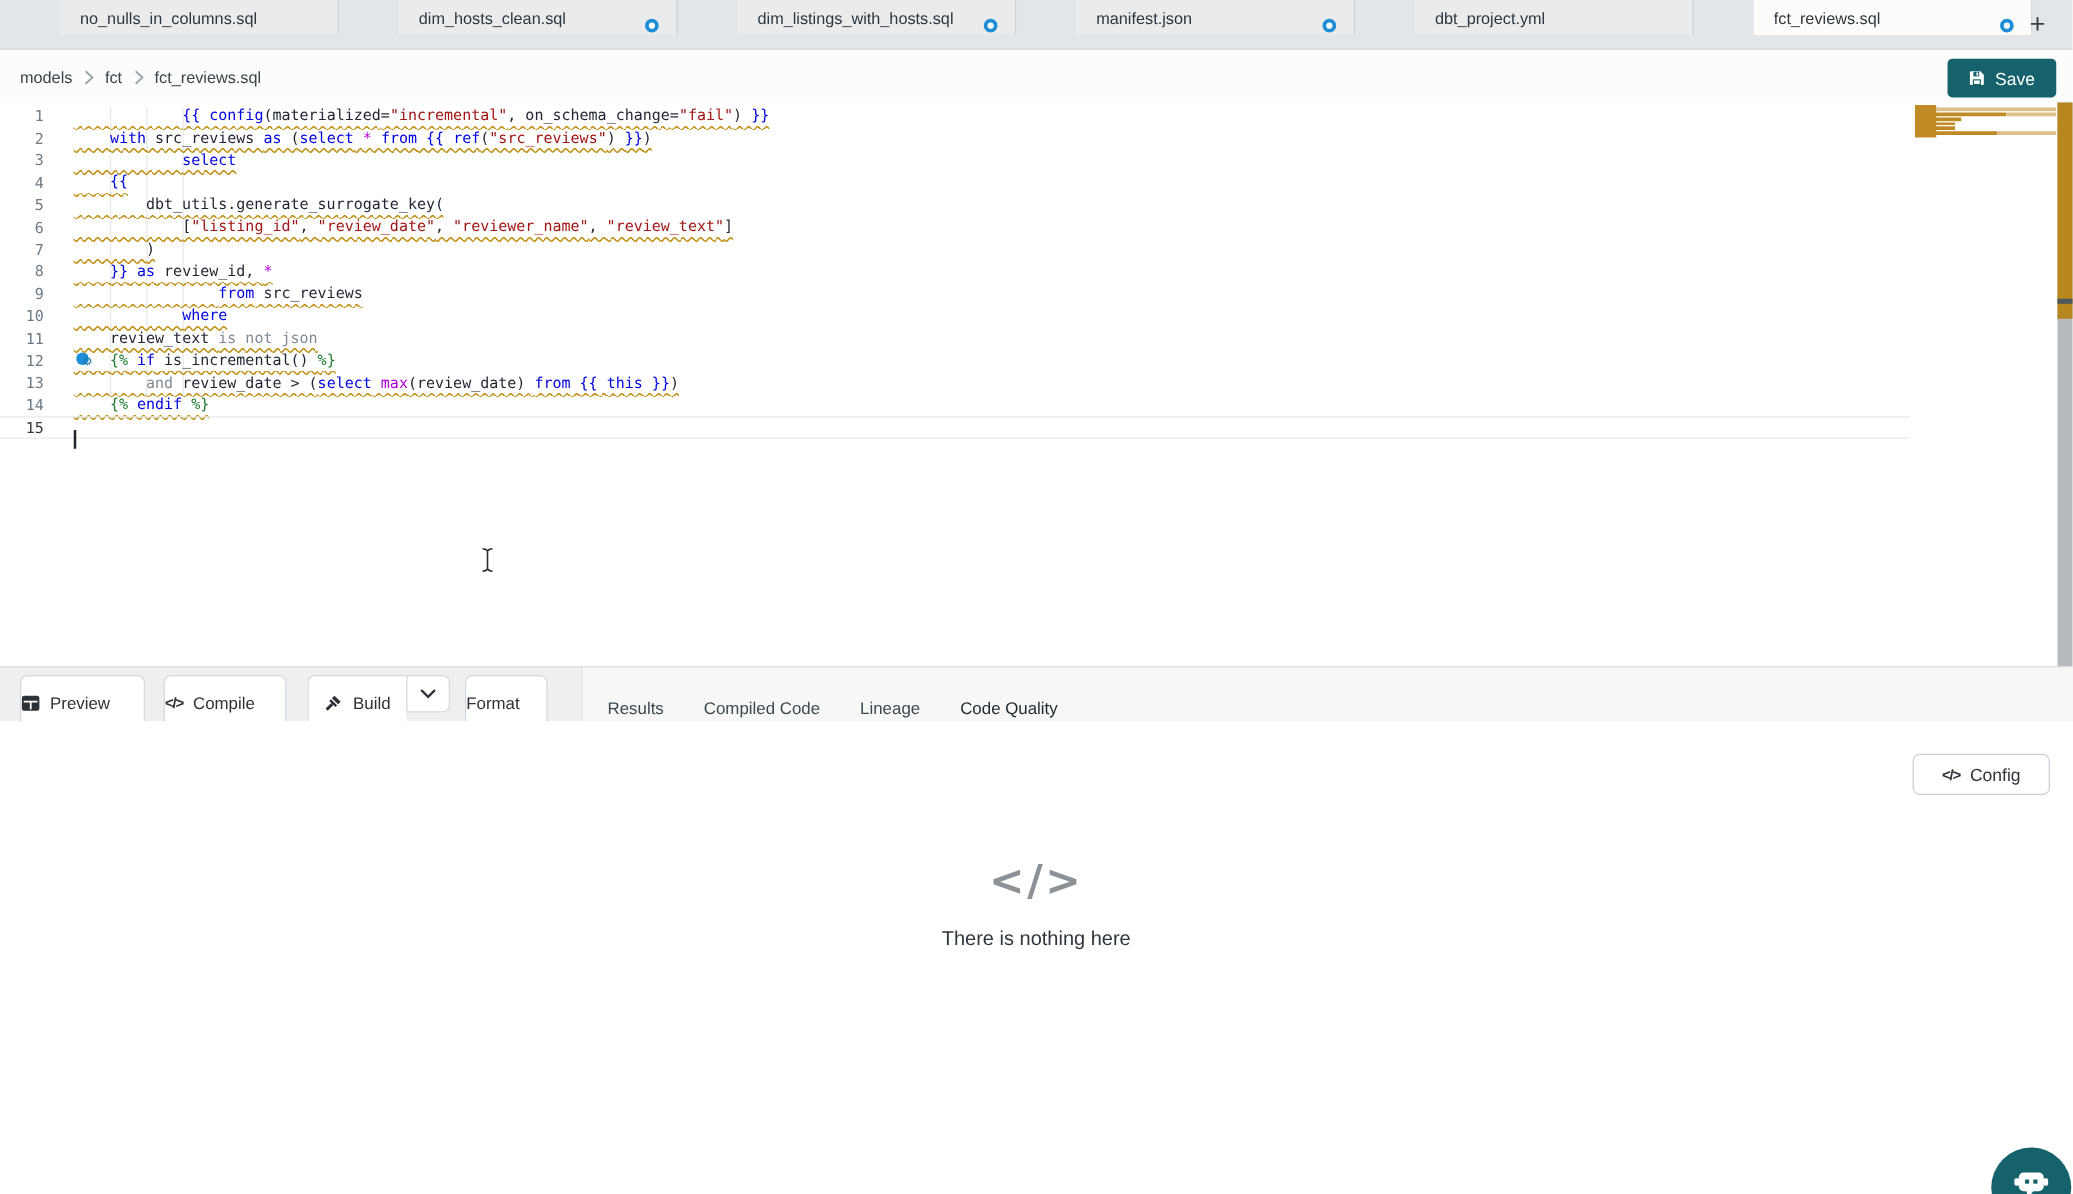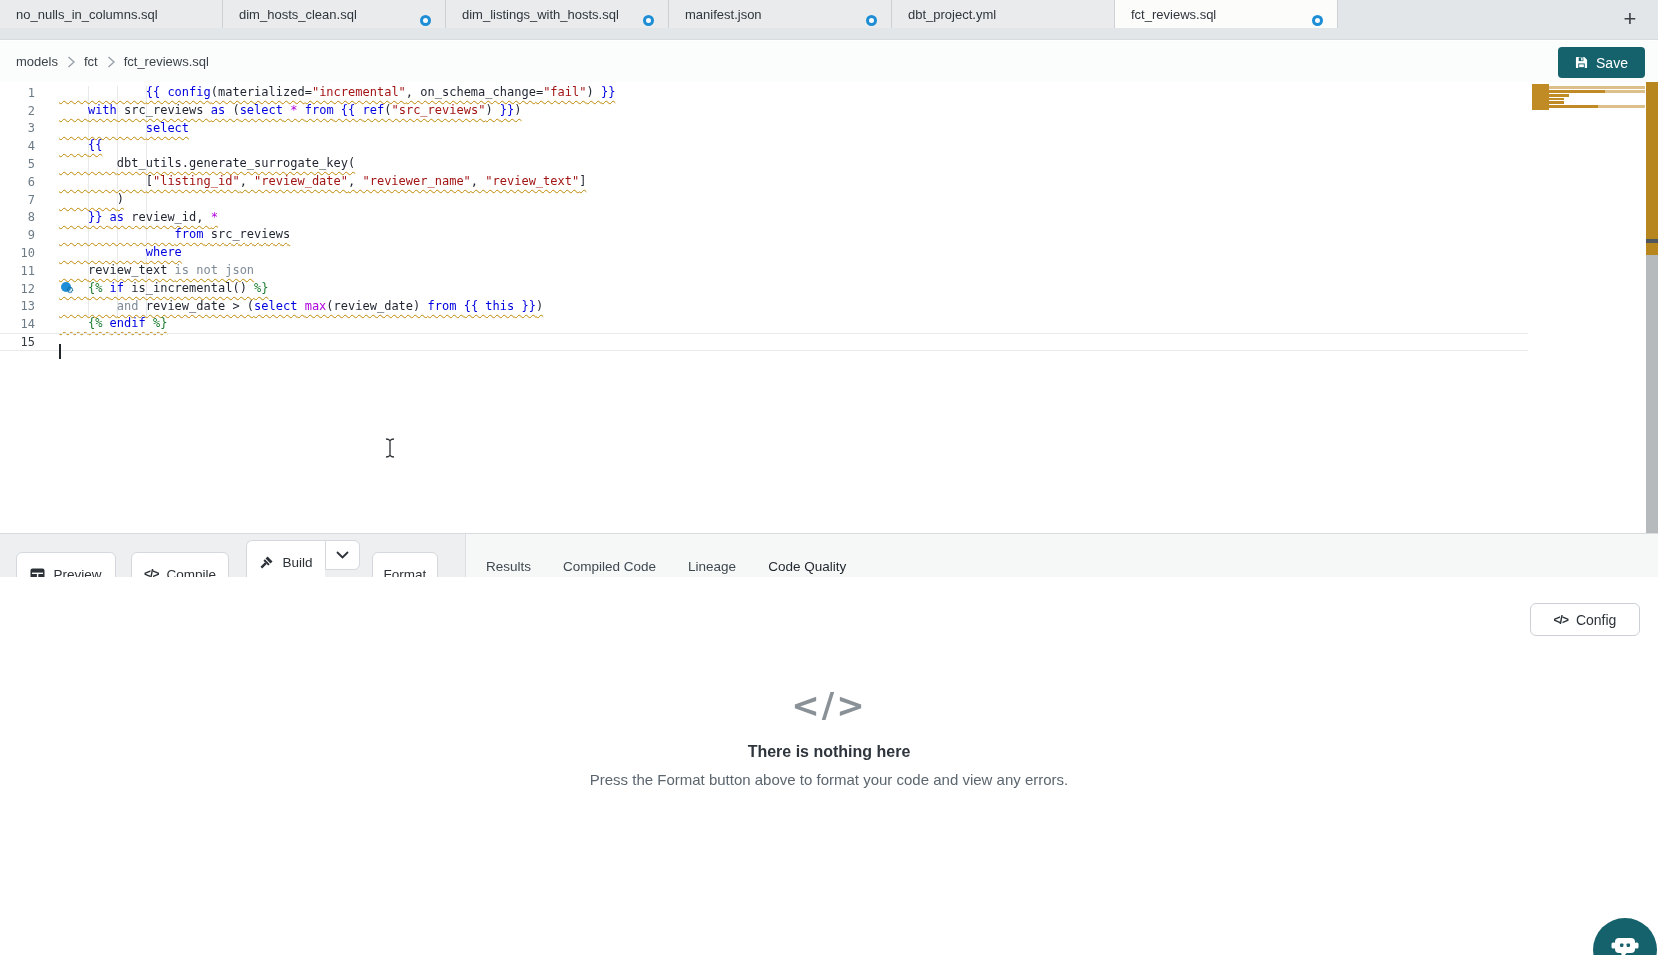--- a/index.html
+++ b/index.html
@@ -4,21 +4,21 @@
 <style>
   * { margin:0; padding:0; box-sizing:border-box; }
   html,body { width:1658px; height:955px; overflow:hidden; background:#ffffff;
               font-family:"Liberation Sans", sans-serif; }
 
   
   #tabbar { position:absolute; left:0; top:0; width:1658px; height:40px;
             background:#e3e6e8; border-bottom:1px solid #d8dbde; display:flex; }
   .ftab { position:relative; width:223px; height:28px; background:#e9ebec;
           border-right:1px solid #cdd1d4; display:flex; align-items:center;
-          padding:0 16px; cursor:default; }
+          padding:0 16px; cursor:default;margin-left:48px; }
   .ftab .lbl { font-size:13px; color:#2f363d; white-space:nowrap; overflow:hidden; }
   .ftab.active { background:#fcfcfb; }
   .ftab .dot { position:absolute; right:14px; top:15px; width:11px; height:11px;
                border:3px solid #1d8ed6; border-radius:50%; background:#f8fafb; }
   #newtab { position:absolute; left:1614px; top:4px; width:32px; height:32px;
             font-size:22px; color:#3a4147; text-align:center; line-height:30px; }
 
   
   #crumbrow { position:absolute; left:0; top:41px; width:1658px; height:41px;
               background:#fbfcfc; display:flex; align-items:center; padding-left:16px; }
@@ -61,23 +61,23 @@
   #ruler { position:absolute; left:1646px; top:0; width:12px; height:451px; }
   #ruler .thumb { position:absolute; left:0; top:0; width:12px; height:451px; background:#b7babd; }
   #ruler .warn  { position:absolute; left:0; top:0; width:12px; height:173px; background:#b8861f; }
   #ruler .dash  { position:absolute; left:0; top:157px; width:12px; height:4px; background:#4e565e; }
 
   
   #strip { position:absolute; left:0; top:533px; width:1658px; height:44px;
            background:#edeff1; border-top:1px solid #d9dcdf; }
   #striptabszone { position:absolute; left:465px; top:0; width:1193px; height:43px;
                    background:#f6f7f7; border-left:1px solid #dcdfe2; }
-  .tbtn { position:absolute; top:18px; height:44px; background:#ffffff;
+  .tbtn { position:absolute; top:6px; height:44px; background:#ffffff;
           border:1px solid #d5d9dd; border-radius:6px; display:flex; align-items:center;
-          justify-content:center; gap:8px; font-size:13.5px; color:#2b3137;
+          justify-content:flex-start; gap:8px; font-size:13.5px; color:#2b3137;
           font-family:"Liberation Sans",sans-serif; }
   .tbtn .codeglyph { font-size:12px; font-weight:bold; letter-spacing:-1px; }
   #buildgroup { position:absolute; left:246px; top:6px; height:30px; display:flex; }
   #buildmain { width:79px; height:44px; background:#fff; border:1px solid #d5d9dd;
                border-right:none; border-radius:6px 0 0 6px; display:flex; align-items:center;
                justify-content:center; gap:8px; font-size:13.5px; color:#2b3137; }
   #buildcaret { width:35px; height:30px; background:#fff; border:1px solid #d5d9dd;
                 border-radius:0 6px 6px 0; display:flex; align-items:center; justify-content:center; }
   #ptabs { position:absolute; left:470px; top:11px; height:43px; display:flex; }
   .ptab { position:relative; height:43px; padding:0 16px; display:flex; align-items:center;
@@ -89,21 +89,21 @@
   
   #content { position:absolute; left:0; top:577px; width:1658px; height:378px; background:#fff; }
   #configbtn { position:absolute; left:1530px; top:26px; width:110px; height:33px;
                background:#fff; border:1px solid #ccd0d4; border-radius:6px;
                display:flex; align-items:center; justify-content:center; gap:8px;
                font-size:14px; color:#2c333a; }
   #configbtn .codeglyph { font-size:12px; font-weight:bold; letter-spacing:-1px; }
   #empty { position:absolute; left:0; top:108px; width:1658px; text-align:center; }
   #empty .bigicon { font-size:34px; font-weight:bold; color:#8a9197; letter-spacing:2px;
                     font-family:"DejaVu Sans",sans-serif; }
-  #empty .etitle { margin-top:18px; font-size:16px; font-weight:bold; color:#2e353c; }
+  #empty .etitle { margin-top:18px; font-size:16px; font-weight:normal; color:#2e353c; }
   #empty .emsg { margin-top:10px; font-size:15px; color:#5c666f; }
 
   
   #fab { position:absolute; left:1593px; top:918px; width:64px; height:64px;
          border-radius:50%; background:#15616c; display:flex; align-items:center;
          justify-content:center; }
 
   
   #ibeam { position:absolute; left:383px; top:437px; }
 </style>
@@ -314,21 +314,20 @@
 
 <div id="content">
   <button id="configbtn">
     <span class="codeglyph">&lt;/&gt;</span>
     <span>Config</span>
   </button>
 
   <div id="empty">
     <div class="bigicon">&lt;/&gt;</div>
     <div class="etitle">There is nothing here</div>
-    <div class="emsg">Press the Format button above to format your code and view any errors.</div>
   </div>
 </div>
 
 <div id="fab">
   <span style="display:inline-flex; margin-top:-8px;">
     <svg width="34" height="34" viewBox="0 0 34 34">
       <rect x="7" y="9" width="20" height="15" rx="4" fill="#fff"></rect>
       <rect x="3.5" y="13.5" width="4" height="6" rx="1.5" fill="#fff"></rect>
       <rect x="26.5" y="13.5" width="4" height="6" rx="1.5" fill="#fff"></rect>
       <rect x="12" y="14.5" width="3.4" height="3.4" rx="0.8" fill="#15616c"></rect>

